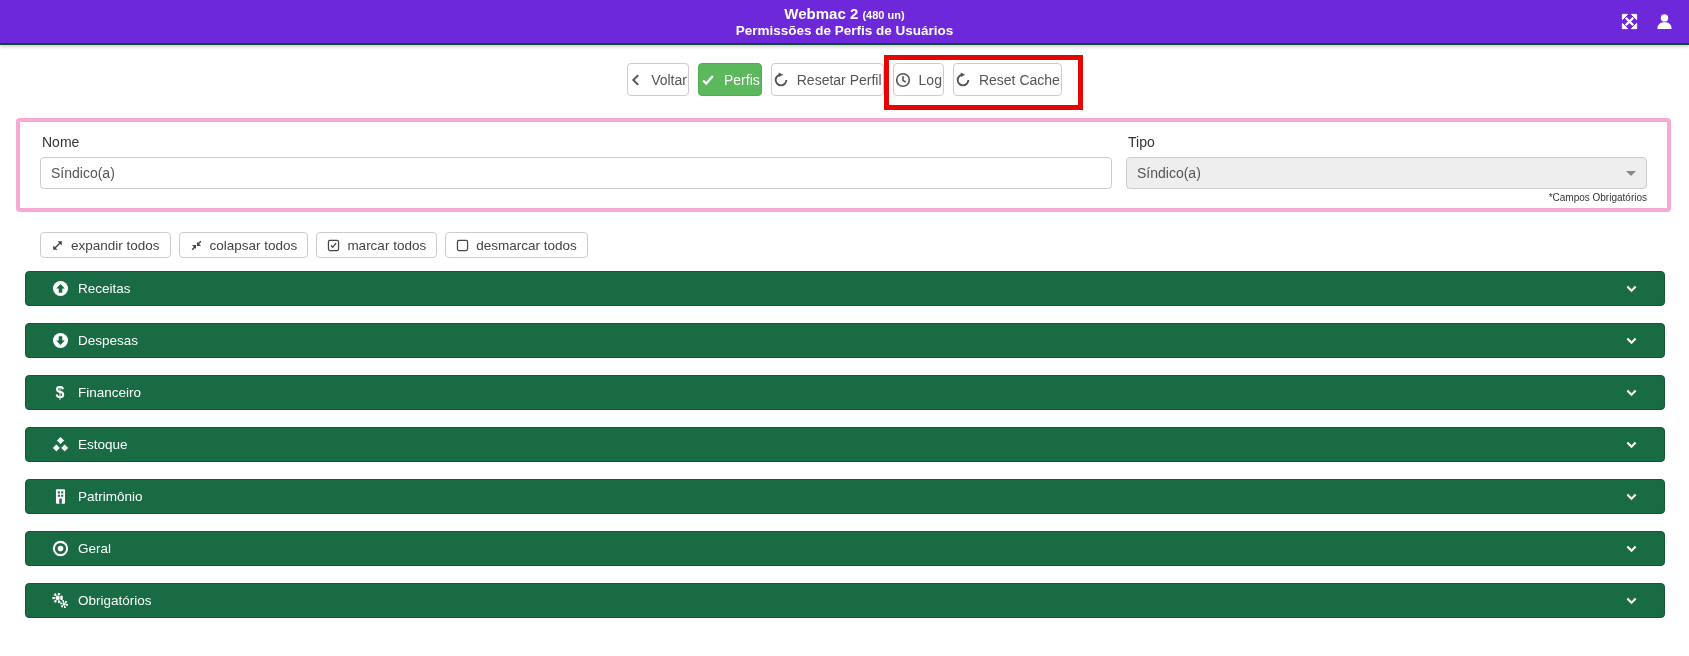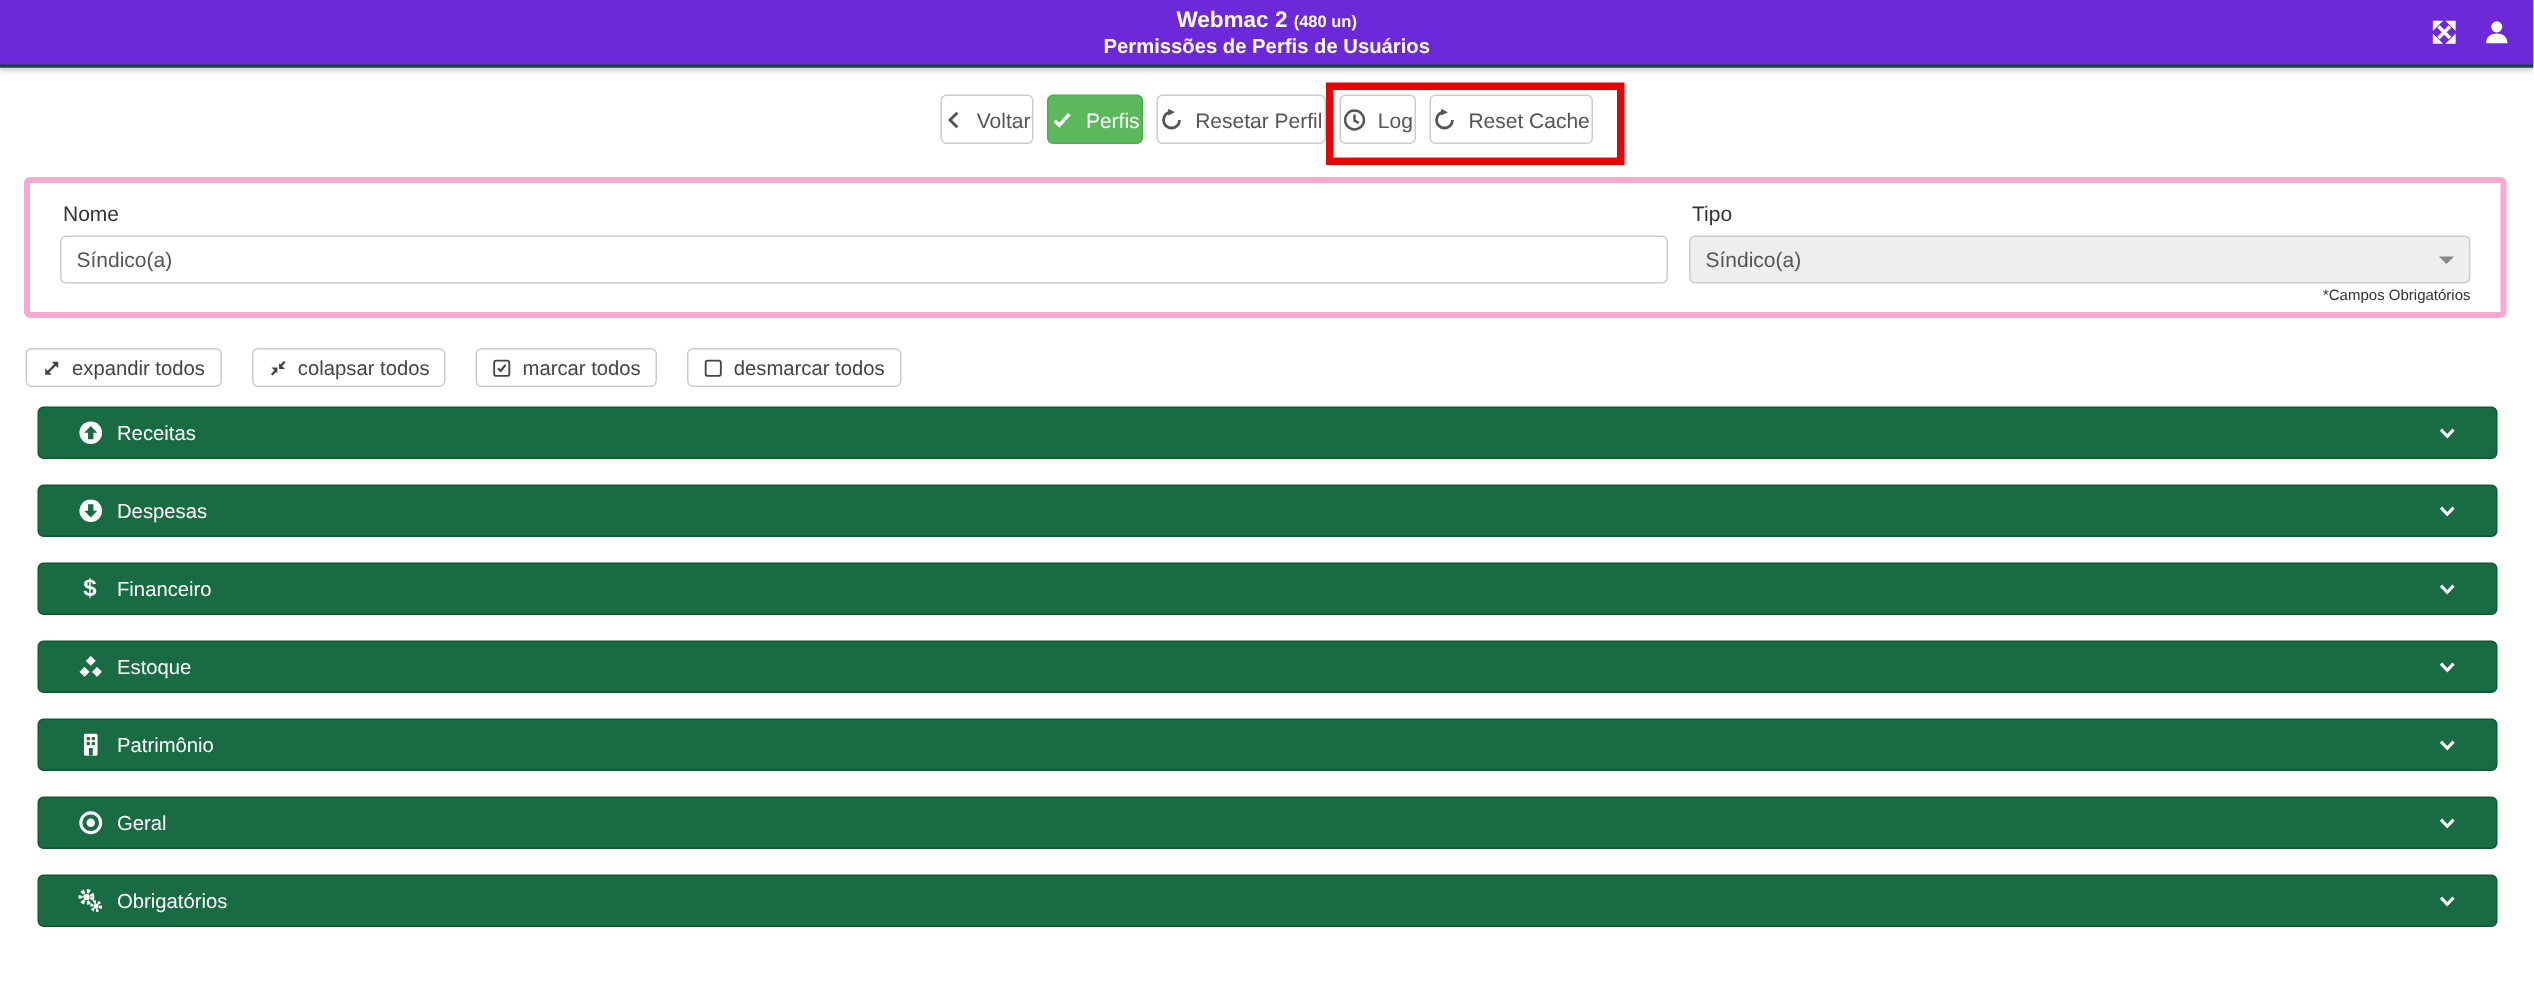--- a/index.html
+++ b/index.html
@@ -62,21 +62,21 @@
     padding:0 26px 0 10px; font-size:14px; color:#555;
     display:flex; align-items:center; position:relative; cursor:default;
   }
   .caret {
     position:absolute; right:10px; top:13px; width:0; height:0;
     border-left:5px solid transparent; border-right:5px solid transparent;
     border-top:5px solid #888;
   }
   .required-note { text-align:right; font-size:10px; color:#333; margin-top:3px; }
   
-  .bulk-row { margin:20px 24px 13px 17px; display:flex; gap:20px; }
+  .bulk-row { margin:20px 24px 13px 40px; display:flex; gap:8px; }
   .btn-sm { height:26px; padding:0 10px; font-size:13.5px; color:#444; gap:7px; }
   
   .accordion { margin:0 24px 0 25px; }
   .acc-bar {
     height:35px; background:#186b43;
     border:1px solid #11592f; border-radius:4px;
     display:flex; align-items:center; padding:0 25px;
     color:#fff; font-size:13.5px; margin-bottom:17px; cursor:pointer;
   }
   .acc-icon { width:18px; display:flex; justify-content:center; }

